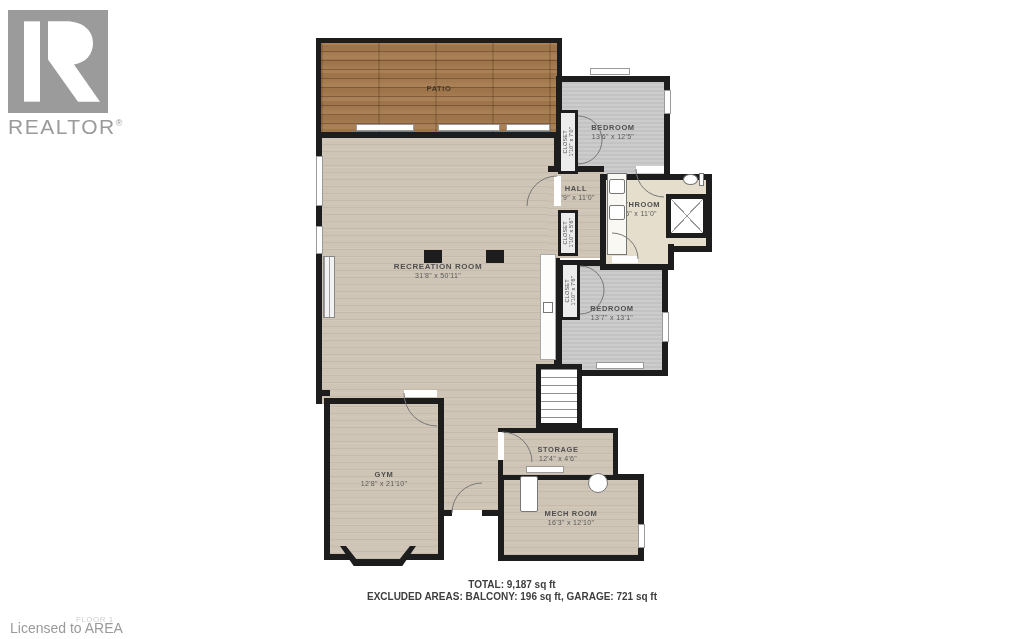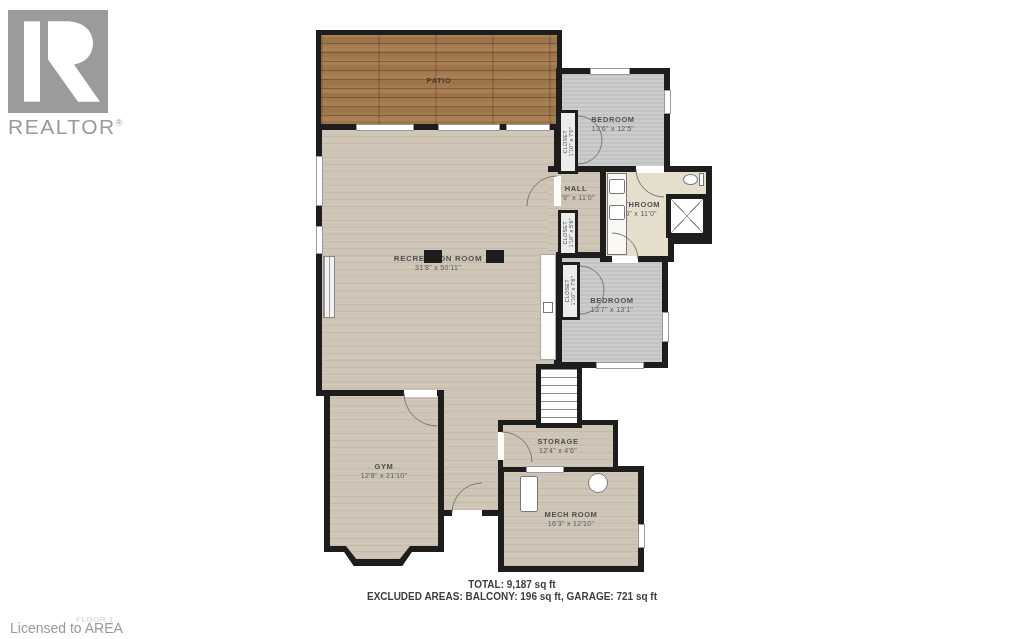--- a/index.html
+++ b/index.html
@@ -11,21 +11,21 @@
   .wood{background-color:#cfc5b6;background-image:
       repeating-linear-gradient(0deg, rgba(110,90,70,0.10) 0 1px, rgba(0,0,0,0) 1px 7px),
       repeating-linear-gradient(0deg, rgba(255,255,255,0.07) 2px 3px, rgba(0,0,0,0) 3px 11px);}
   .carpet{background-color:#c9c9c9;background-image:repeating-linear-gradient(0deg, rgba(255,255,255,0.06) 0 2px, rgba(0,0,0,0.03) 2px 4px);}
   .tile{background-color:#e6decc;}
   .patio-wood{background-color:#a67a4e;background-image:
       repeating-linear-gradient(0deg, rgba(60,35,15,0.35) 0 1px, rgba(0,0,0,0) 1px 9px),
       repeating-linear-gradient(90deg, rgba(60,35,15,0.18) 0 2px, rgba(0,0,0,0) 2px 57px),
       repeating-linear-gradient(0deg, rgba(255,255,255,0.05) 4px 6px, rgba(0,0,0,0.05) 14px 18px);}
 
-  .room{border:6px solid #1d1d1d;display:flex;align-items:center;justify-content:center;}
+  .room{border:6px solid #1d1d1d;display:flex;align-items:center;justify-content:center;margin-top:8px;}
   .thin{border-width:5px;}
   .lbl{text-align:center;color:#4f4f4f;line-height:9px;}
   .rname{display:block;font-size:7.5px;letter-spacing:0.6px;font-weight:bold;}
   .rdims{display:block;font-size:7px;letter-spacing:0.3px;font-weight:normal;color:#585858;}
   .big .rname{font-size:8px;}
   .patio-lbl{color:#4a3a28;}
   .closet{background:#ececec;border:3px solid #1d1d1d;display:flex;align-items:center;justify-content:center;}
   .vtext{writing-mode:vertical-rl;transform:rotate(180deg);text-align:center;color:#4f4f4f;}
   .vtext span{display:block;font-size:5.5px;line-height:6px;letter-spacing:0.2px;}
   .win{background:#fff;border:1px solid #9a9a9a;z-index:10;}
@@ -151,21 +151,21 @@
     </div>
   </div>
 
   <div class="abs room thin wood" style="left:498px;top:420px;width:120px;height:52px;z-index:5;">
     <div class="lbl">
       <span class="rname">STORAGE</span>
       <span class="rdims">12'4" x 4'6"</span>
     </div>
   </div>
 
-  <div class="abs room wood" style="left:498px;top:466px;width:146px;height:106px;z-index:4;">
+  <div class="abs room wood" style="left:498px;top:466px;width:146px;height:87px;z-index:4;">
     <div class="lbl">
       <span class="rname">MECH ROOM</span>
       <span class="rdims">16'3" x 12'10"</span>
     </div>
   </div>
   <div class="abs fixture" style="left:520px;top:476px;width:18px;height:36px;border-radius:2px;"></div>
   <div class="abs fixture" style="left:588px;top:473px;width:20px;height:20px;border-radius:50%;"></div>
 
   <div class="abs counter" style="left:540px;top:254px;width:16px;height:106px;"></div>
   <div class="abs fixture" style="left:543px;top:302px;width:10px;height:11px;"></div>

